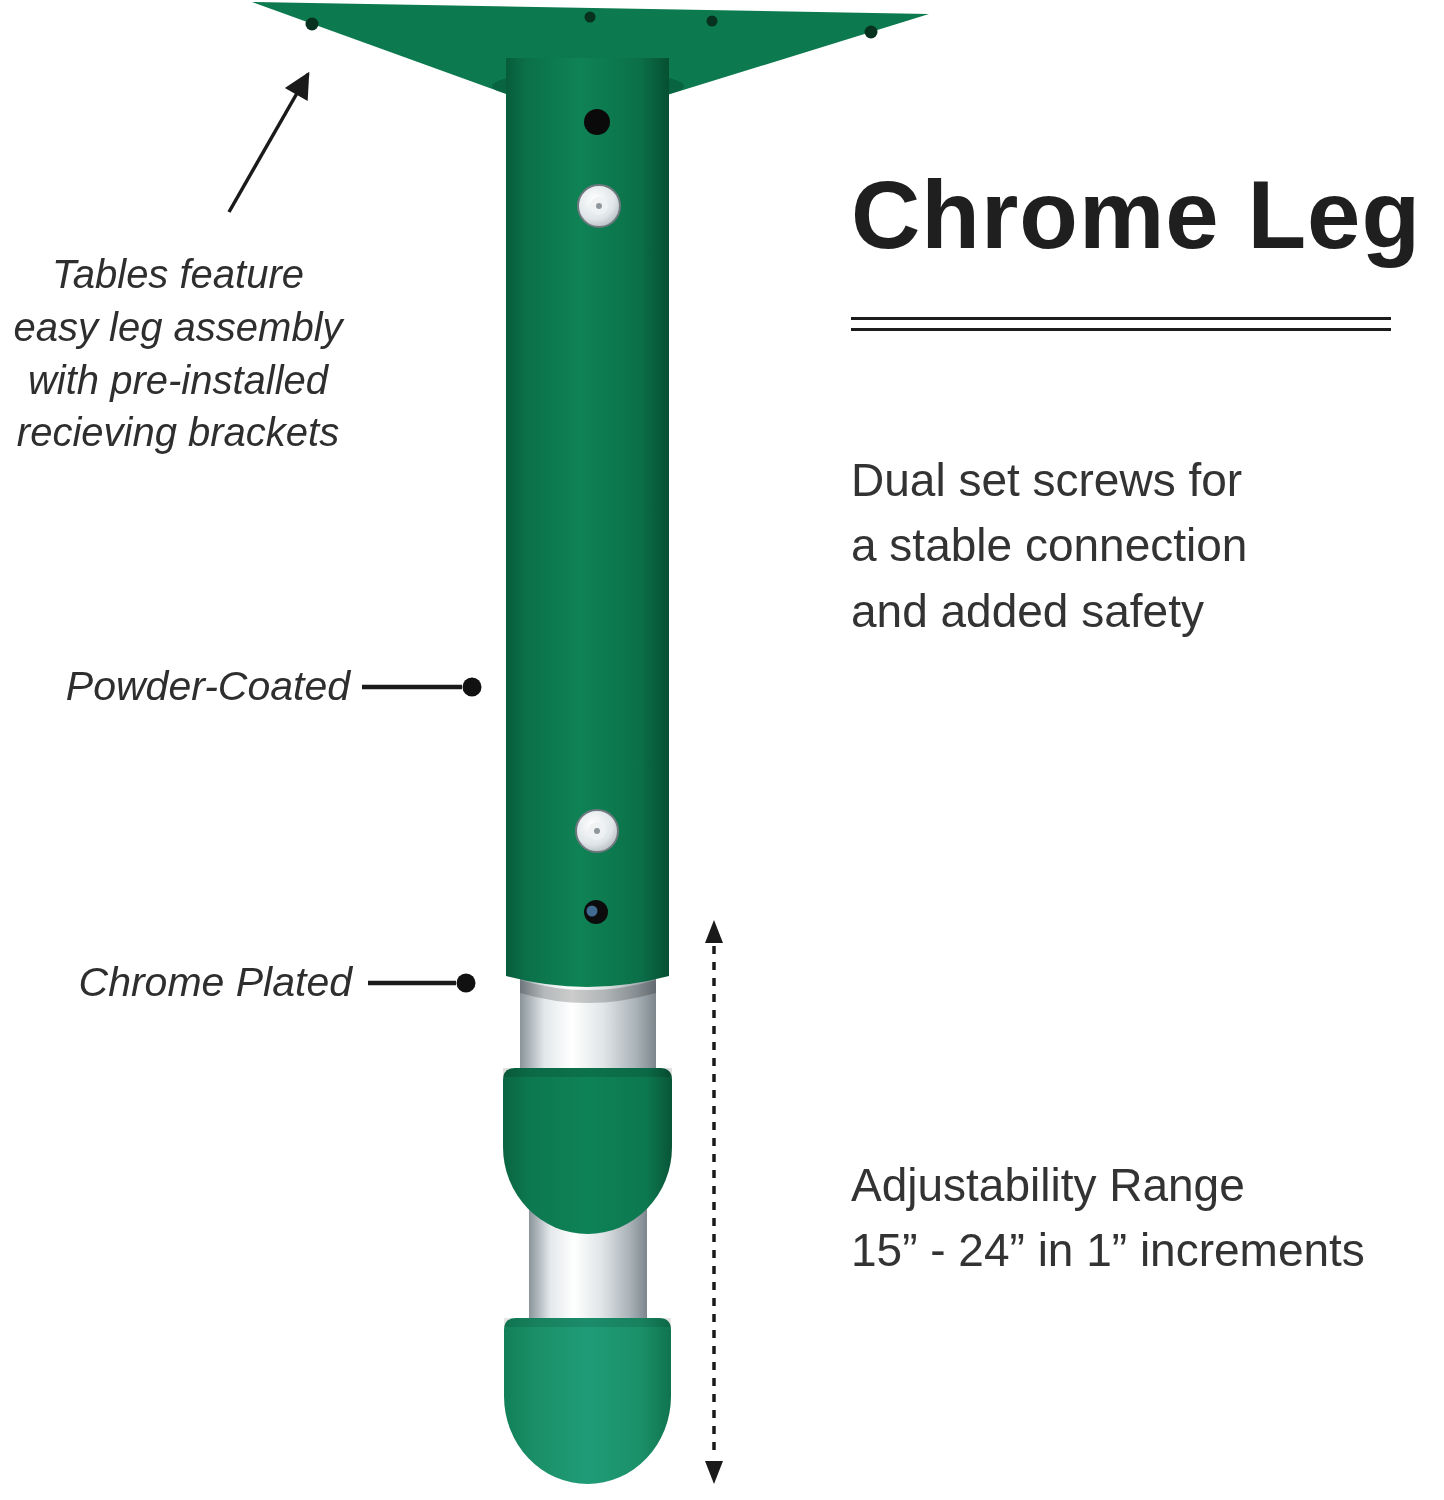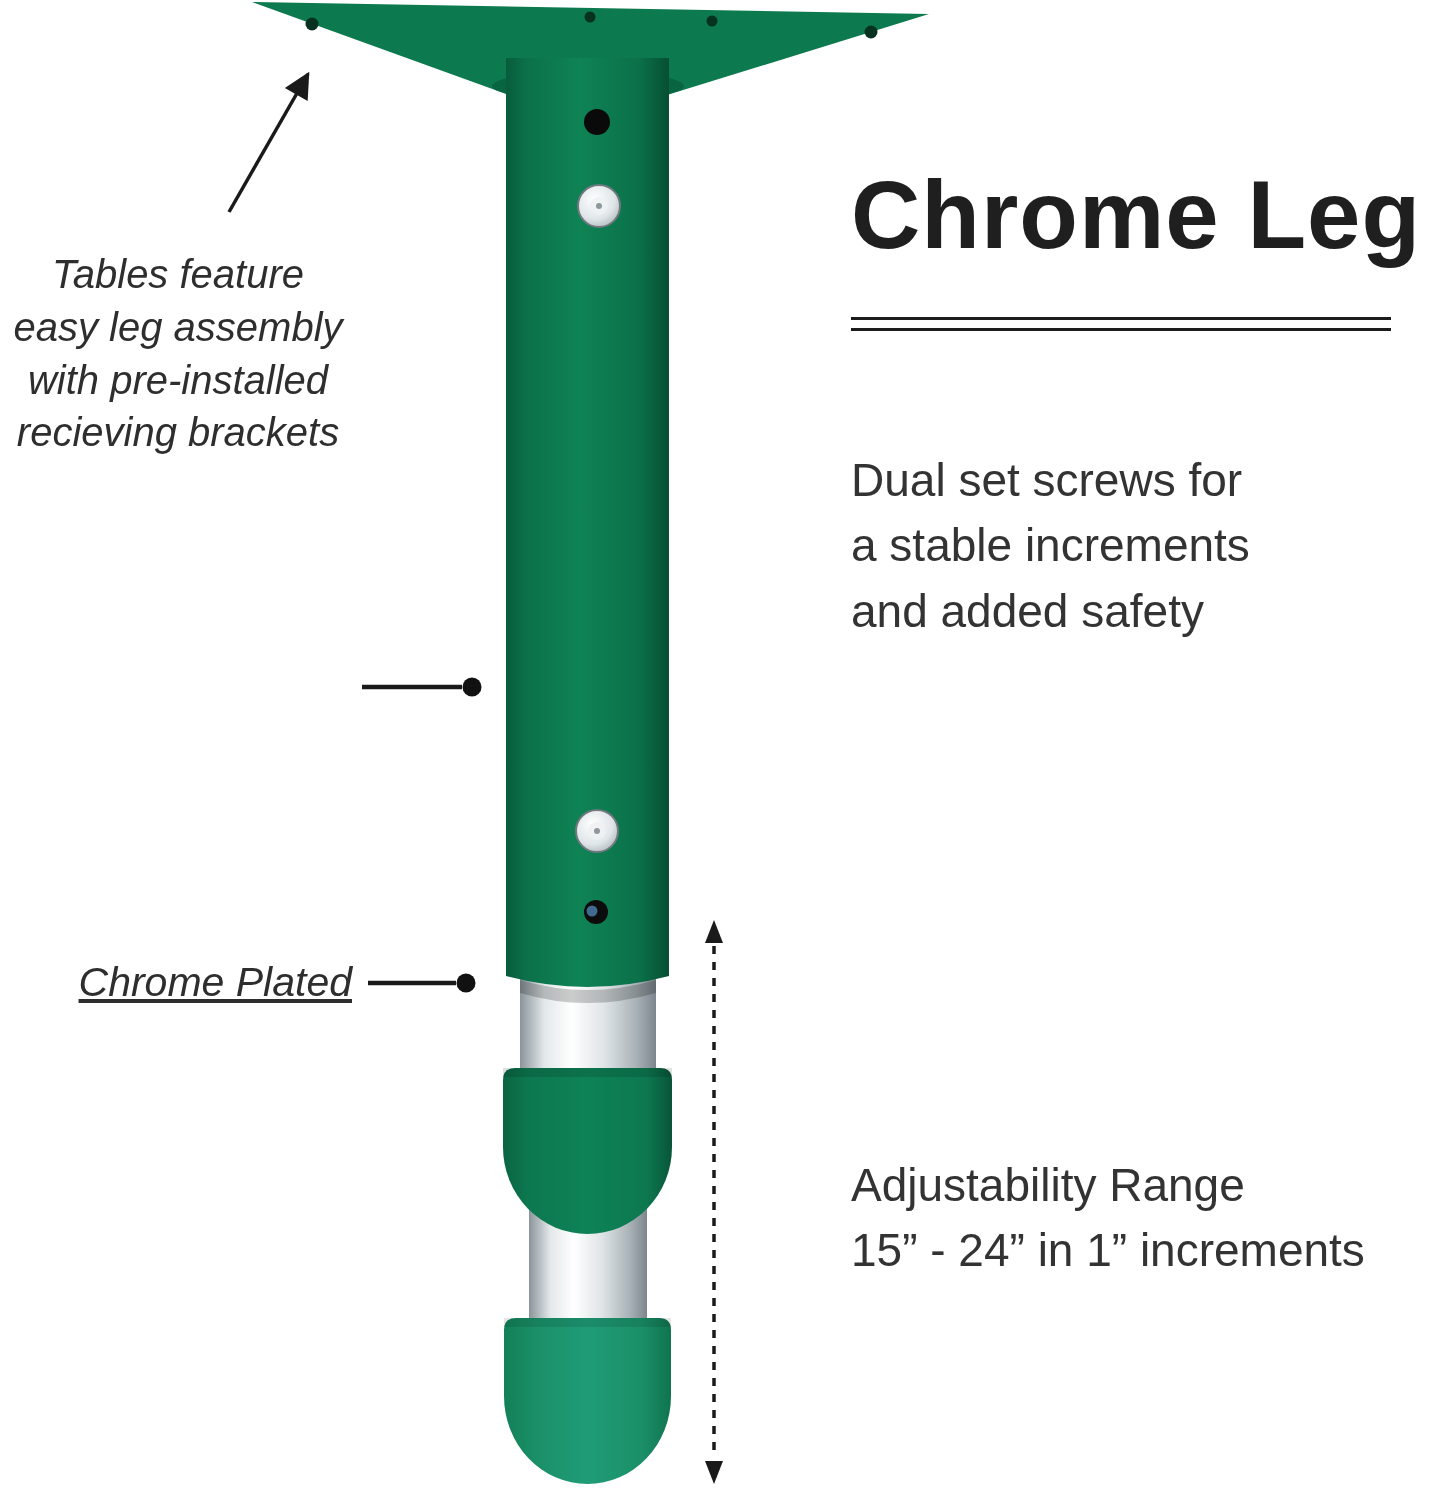--- a/index.html
+++ b/index.html
@@ -21,21 +21,21 @@
     color: var(--ink, #2e2e2e);
     white-space: pre-line;
   }
   .callout-label {
     position: absolute; left: 0; text-align: right;
     font-style: italic; font-size: 41px;
     color: var(--ink, #2e2e2e);
     white-space: nowrap;
   }
   .powder { top: 663px; width: 350px; }
-  .chrome { top: 959px; width: 352px; text-decoration: underline; }
+  .chrome { top: 959px; width: 352px; }
 
   .title {
     position: absolute; left: 851px; top: 160px;
     font-size: 96px; font-weight: 700; letter-spacing: 1px;
     color: var(--title-ink, #1f1f1f);
     white-space: nowrap;
   }
   .rule {
     position: absolute; left: 851px; top: 317px;
     width: 540px; height: 8px;
@@ -148,23 +148,24 @@
       <polygon points="714,920 705,943 723,943" fill="#1a1a1a"></polygon>
       <line x1="714" y1="946" x2="714" y2="1458" stroke="#1a1a1a" stroke-width="3.5" stroke-dasharray="8 8"></line>
       <polygon points="714,1484 705,1461 723,1461" fill="#1a1a1a"></polygon>
     </g>
   </svg>
 
   <div class="note">Tables feature
 easy leg assembly
 with pre-installed
 recieving brackets</div>
+  <div class="callout-label powder">Powder-Coated</div>
   <div class="callout-label chrome">Chrome Plated</div>
 
   <div class="title">Chrome Leg</div>
   <div class="rule"></div>
   <p class="feature f1">Dual set screws for
-a stable increments
+a stable connection
 and added safety</p>
   <p class="feature f3">Adjustability Range
 15” - 24” in 1” increments</p>
 
 </div>
 
 </body></html>

